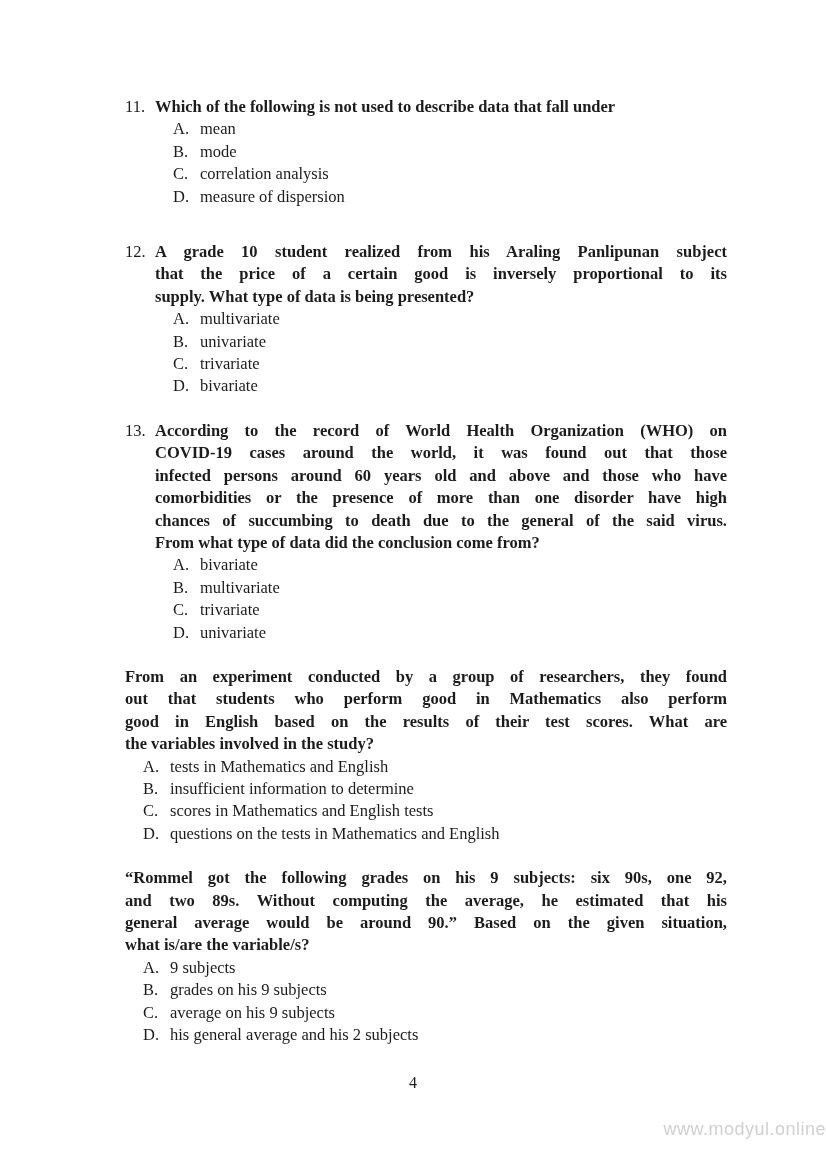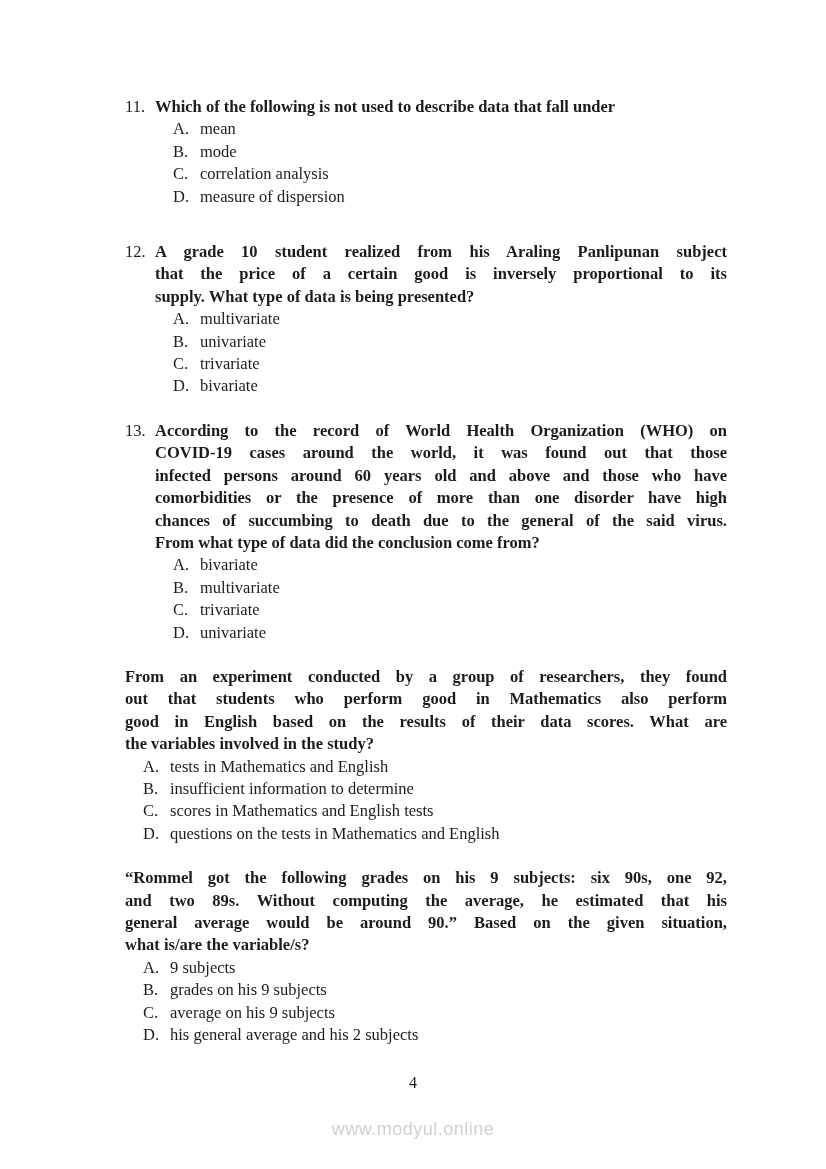--- a/index.html
+++ b/index.html
@@ -57,21 +57,21 @@
     width: 100%;
     text-align: center;
     font-size: 16px;
     color: #1c1c1c;
   }
   .watermark {
     position: absolute;
     top: 1119px;
     left: 0;
     width: 100%;
-    text-align: center;
+    text-align: right;
     font-family: "Liberation Sans", "DejaVu Sans", sans-serif;
     font-size: 18px;
     letter-spacing: 0.5px;
     color: #d0d0d0;
   }
 </style>
 </head>
 <body>
 
 <div class="page">
@@ -163,21 +163,21 @@
           </div>
         </div>
       </div>
     </section>
 
     <section class="question">
       <div class="qbody">
         <div class="qtext">
             <div class="tline">From an experiment conducted by a group of researchers, they found</div>
             <div class="tline">out that students who perform good in Mathematics also perform</div>
-            <div class="tline">good in English based on the results of their data scores. What are</div>
+            <div class="tline">good in English based on the results of their test scores. What are</div>
             <div class="tline">the variables involved in the study?</div>
           </div>
         <div class="options">
           <div class="option">
             <span class="opt-letter">A.</span>
             <span class="opt-text">tests in Mathematics and English</span>
           </div>
           <div class="option">
             <span class="opt-letter">B.</span>
             <span class="opt-text">insufficient information to determine</span>

